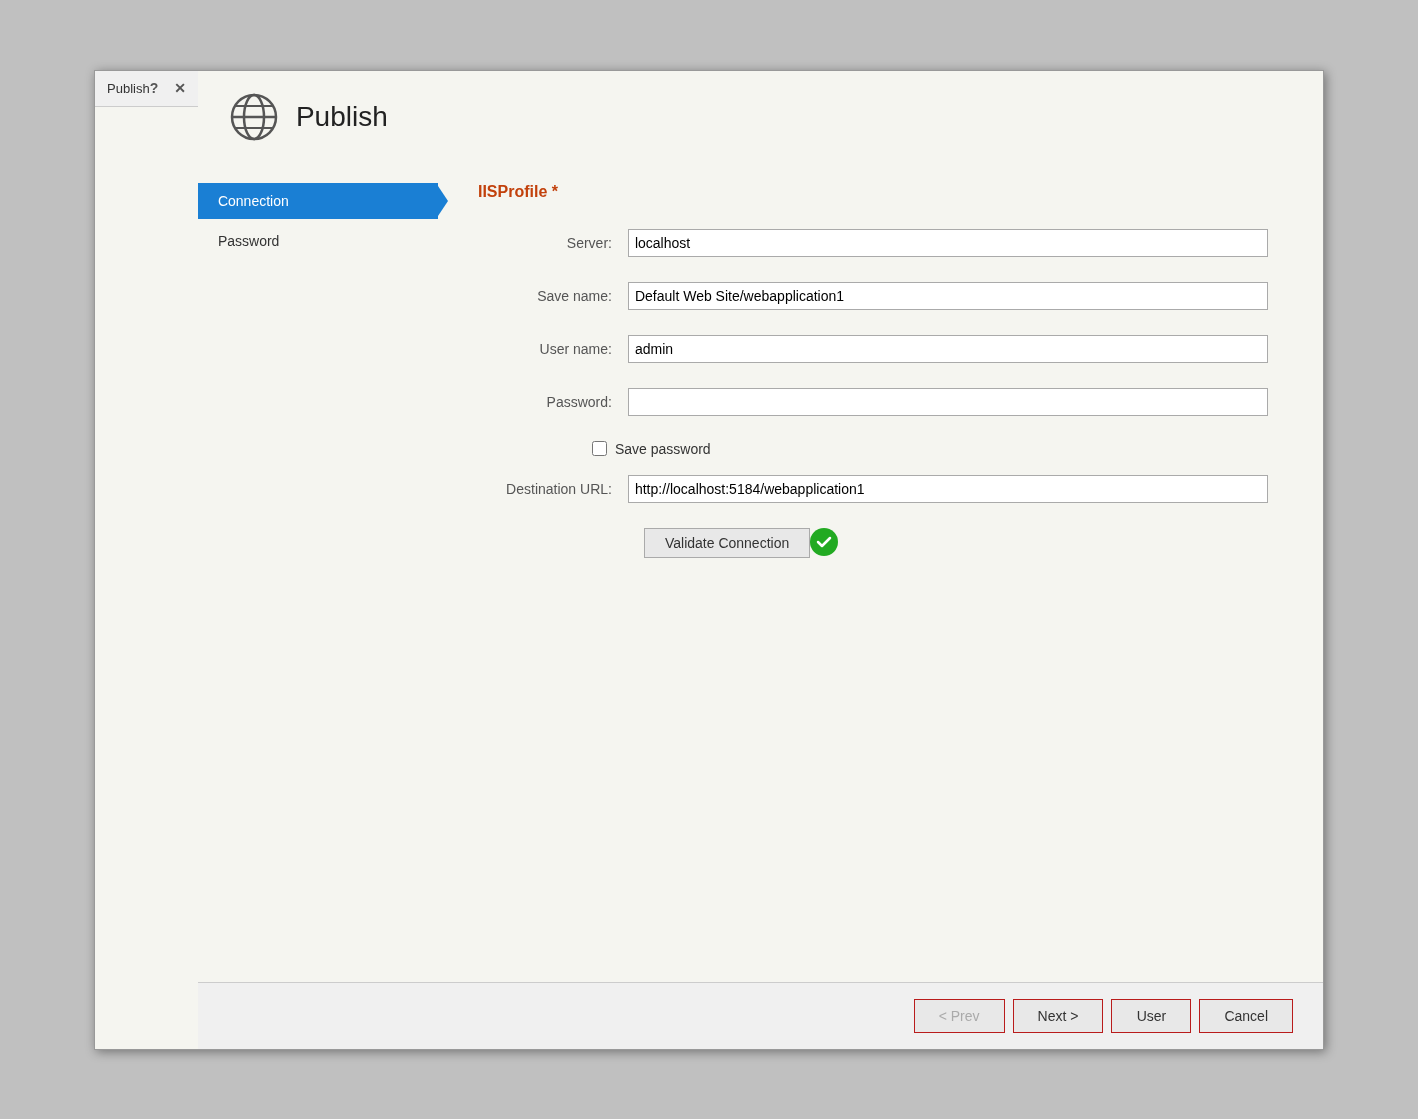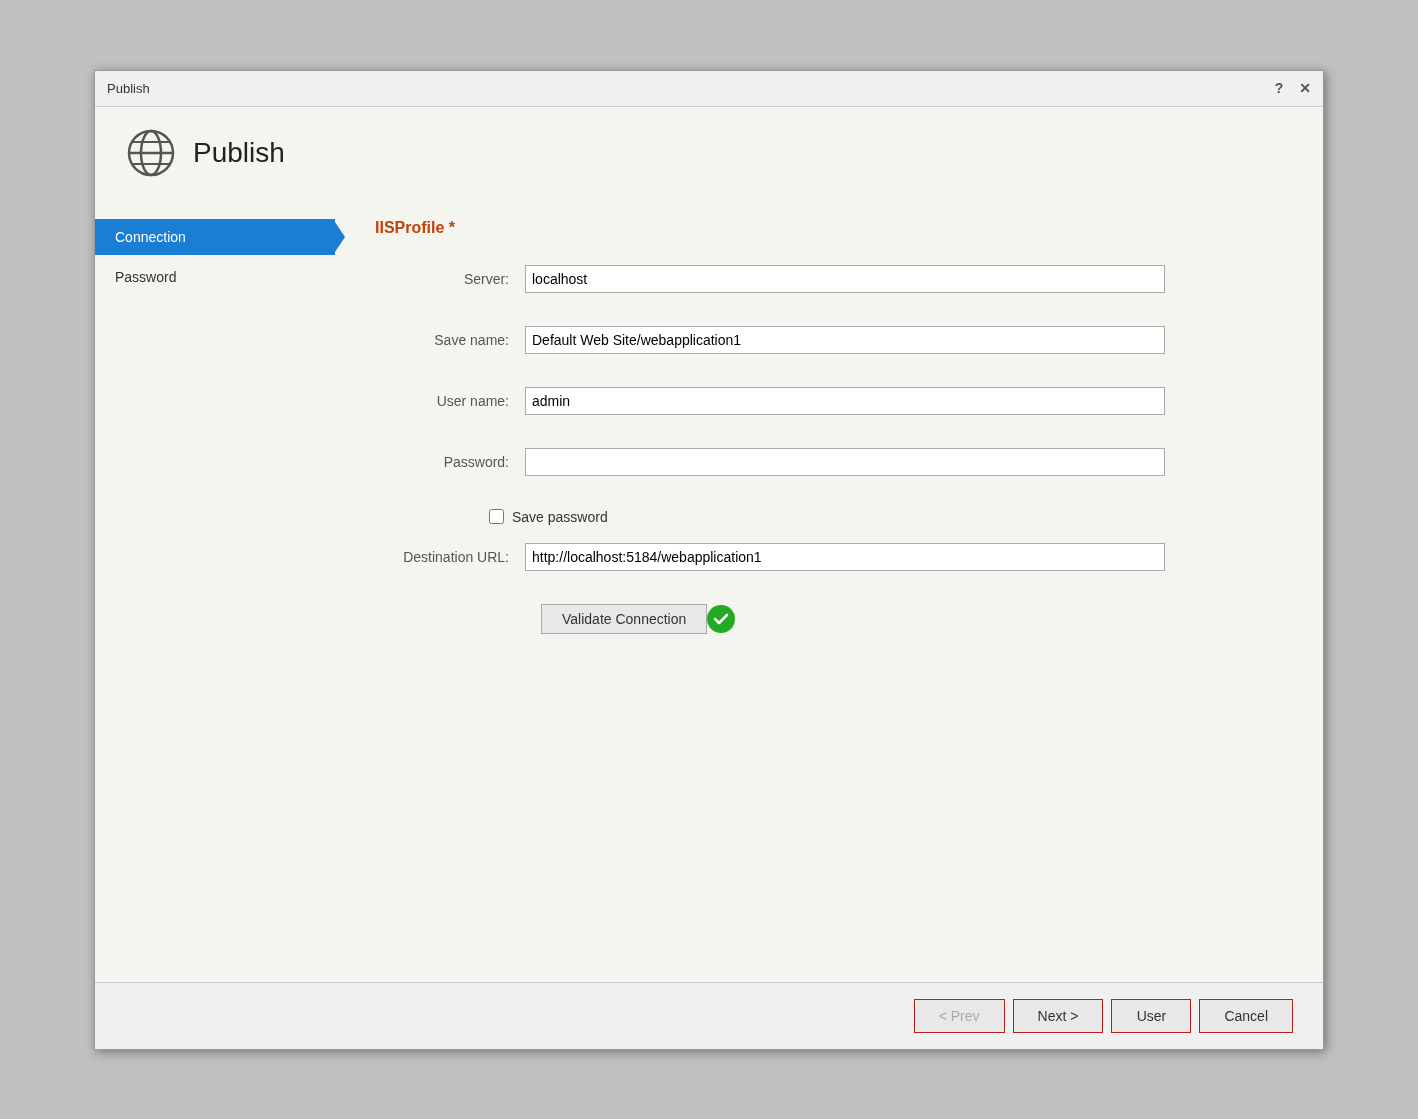--- a/index.html
+++ b/index.html
@@ -19,21 +19,21 @@
       overflow: hidden;
     }
 
     .window {
       width: 1230px;
       height: 980px;
       background: #f5f5f0;
       border: 1px solid #999;
       box-shadow: 2px 2px 10px rgba(0,0,0,0.4);
       display: flex;
-      flex-direction: column;
+      flex-direction: row;
     }
 
     .title-bar {
       background: #f0f0f0;
       border-bottom: 1px solid #ccc;
       padding: 6px 12px;
       display: flex;
       align-items: center;
       justify-content: space-between;
       height: 36px;
@@ -148,21 +148,21 @@
     .section-title {
       font-size: 16px;
       font-weight: 700;
       color: #c2410c;
       margin-bottom: 28px;
     }
 
     .form-group {
       display: flex;
       align-items: center;
-      margin-bottom: 33px;
+      margin-bottom: 25px;
     }
 
     .form-label {
       width: 150px;
       font-size: 14px;
       color: #555;
       text-align: right;
       padding-right: 16px;
       flex-shrink: 0;
     }
@@ -195,21 +195,21 @@
     }
 
     .checkbox-label {
       font-size: 14px;
       color: #333;
       cursor: pointer;
     }
 
     .validate-row {
       display: flex;
-      align-items: center;
+      align-items: flex-start;
       margin-left: 166px;
       margin-top: 24px;
       gap: 0;
     }
 
     .validate-button {
       padding: 6px 20px;
       font-size: 14px;
       background: #e8e8e8;
       border: 1px solid #aaa;

